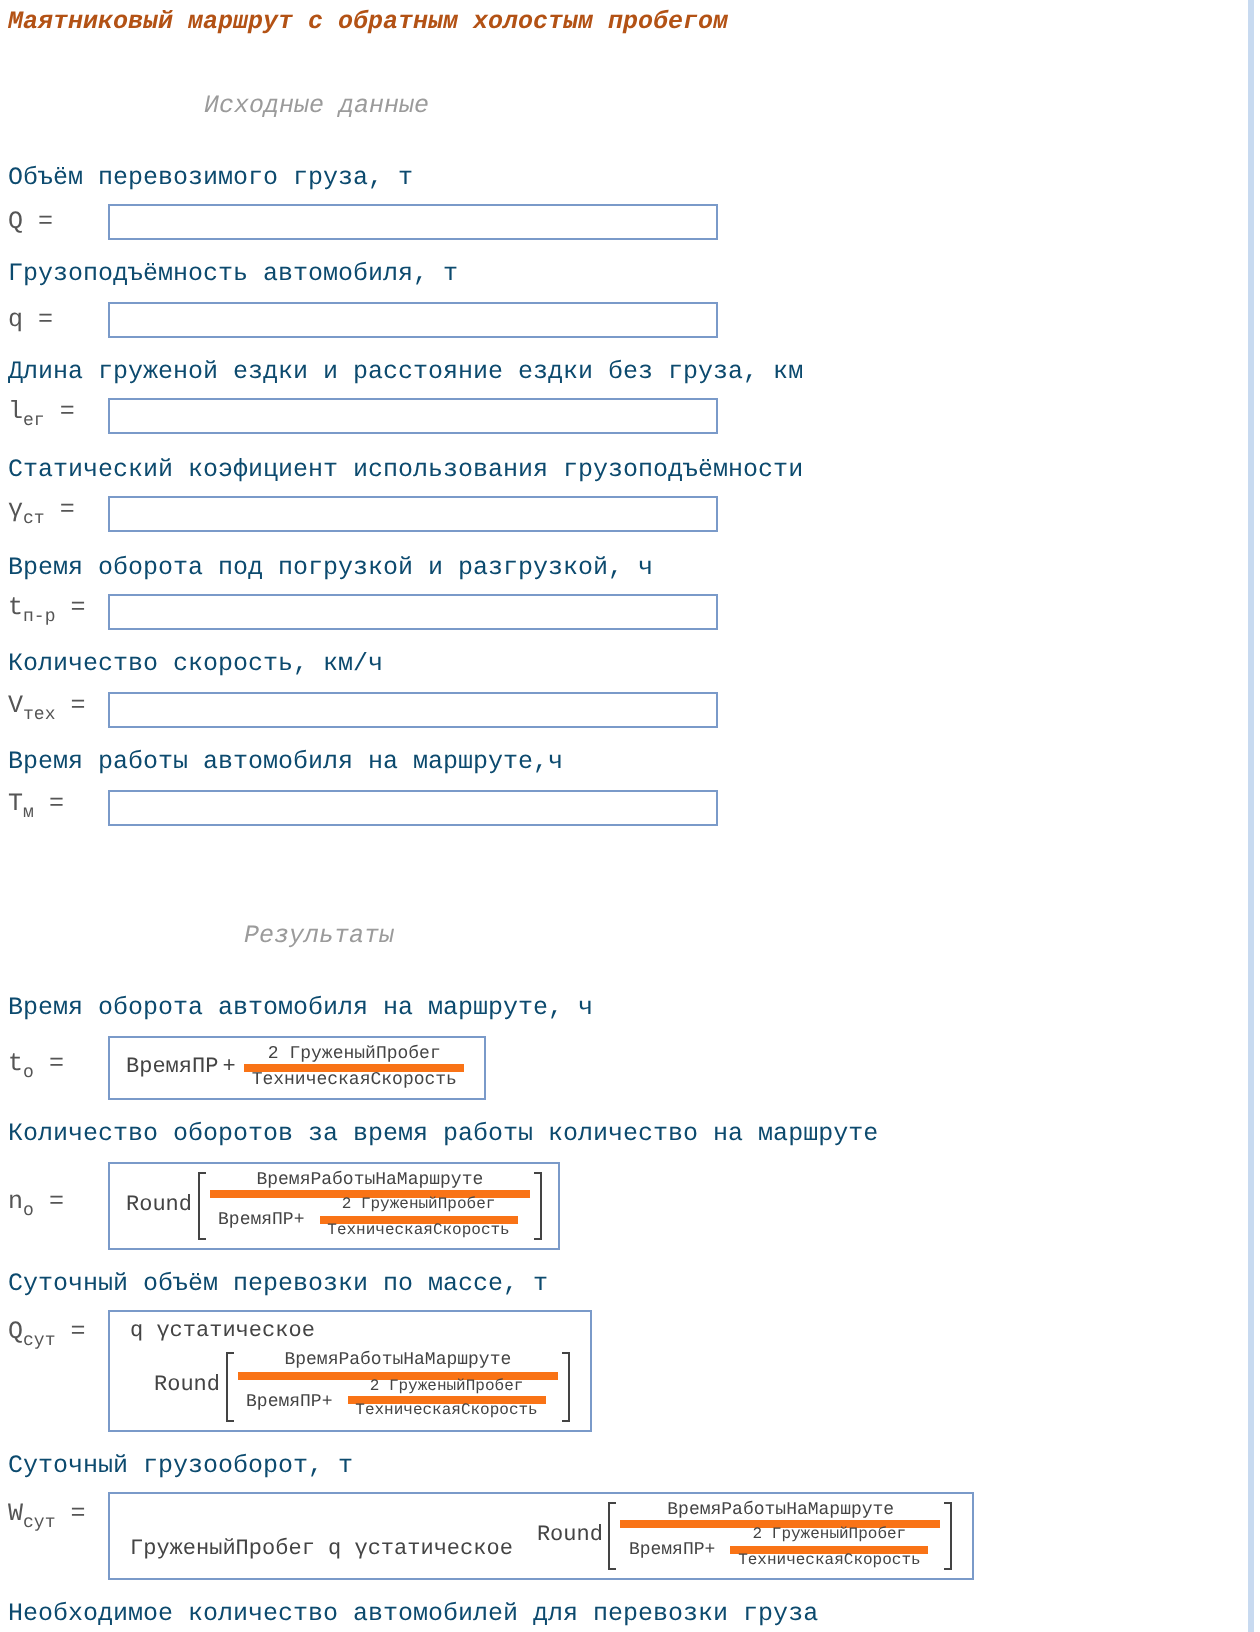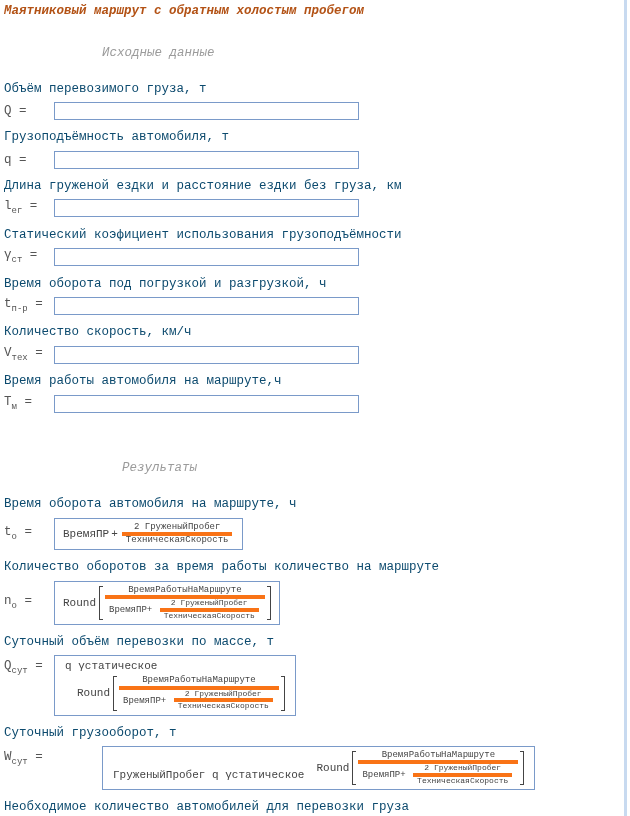--- a/index.html
+++ b/index.html
@@ -221,21 +221,21 @@
             <span class="den">ТехническаяСкорость</span>
           </span>
         </span>
       </span>
       <span class="brkt r"></span>
     </span>
   </span>
 </div>
 
 <div class="param-label">Суточный грузооборот, т</div>
-<div class="row" style="align-items:flex-start;gap:48px;">
+<div class="row" style="align-items:flex-start;">
   <span class="var" style="padding-top:4px;"><span>W</span><span class="sub">сут</span> <span>=</span></span>
   <span class="res-box" style="align-items:flex-end;padding:4px 10px;">
     <span style="font-size:11px;margin-bottom:4px;">ГруженыйПробег q γстатическое</span>
     <span class="roundblk" style="margin-left:12px;">
       <span style="margin-right:3px;">Round</span>
       <span class="brkt"></span>
       <span class="frac" style="font-size:9px;">
         <span class="num">ВремяРаботыНаМаршруте</span>
         <span class="den">
           <span>ВремяПР</span><span>+</span>

